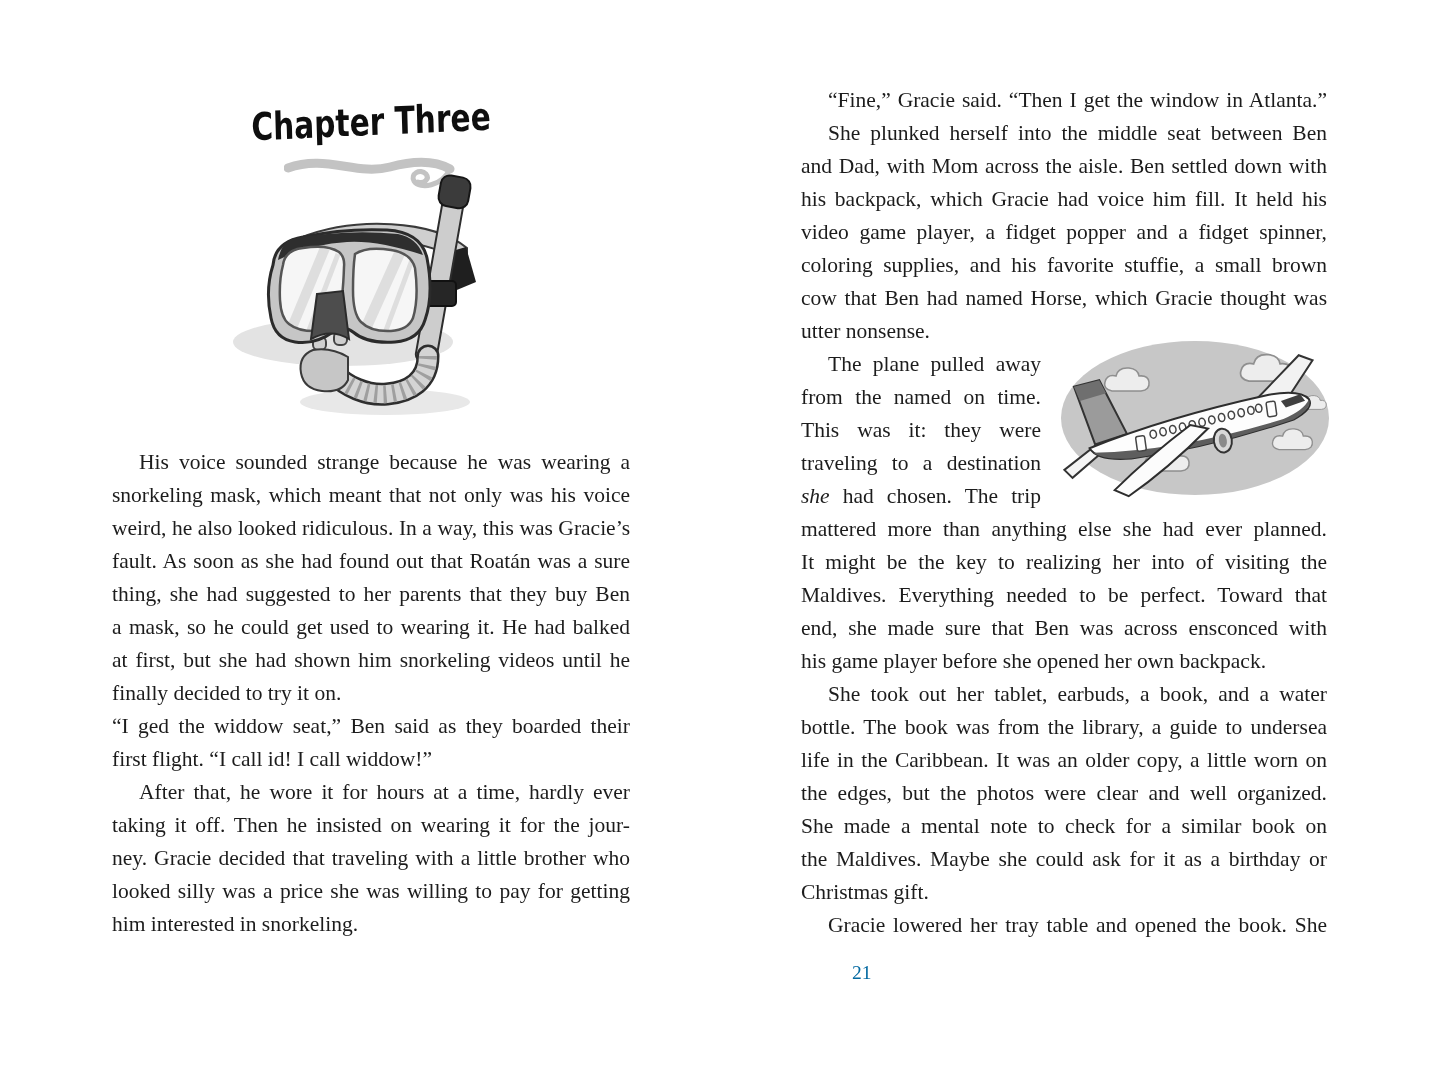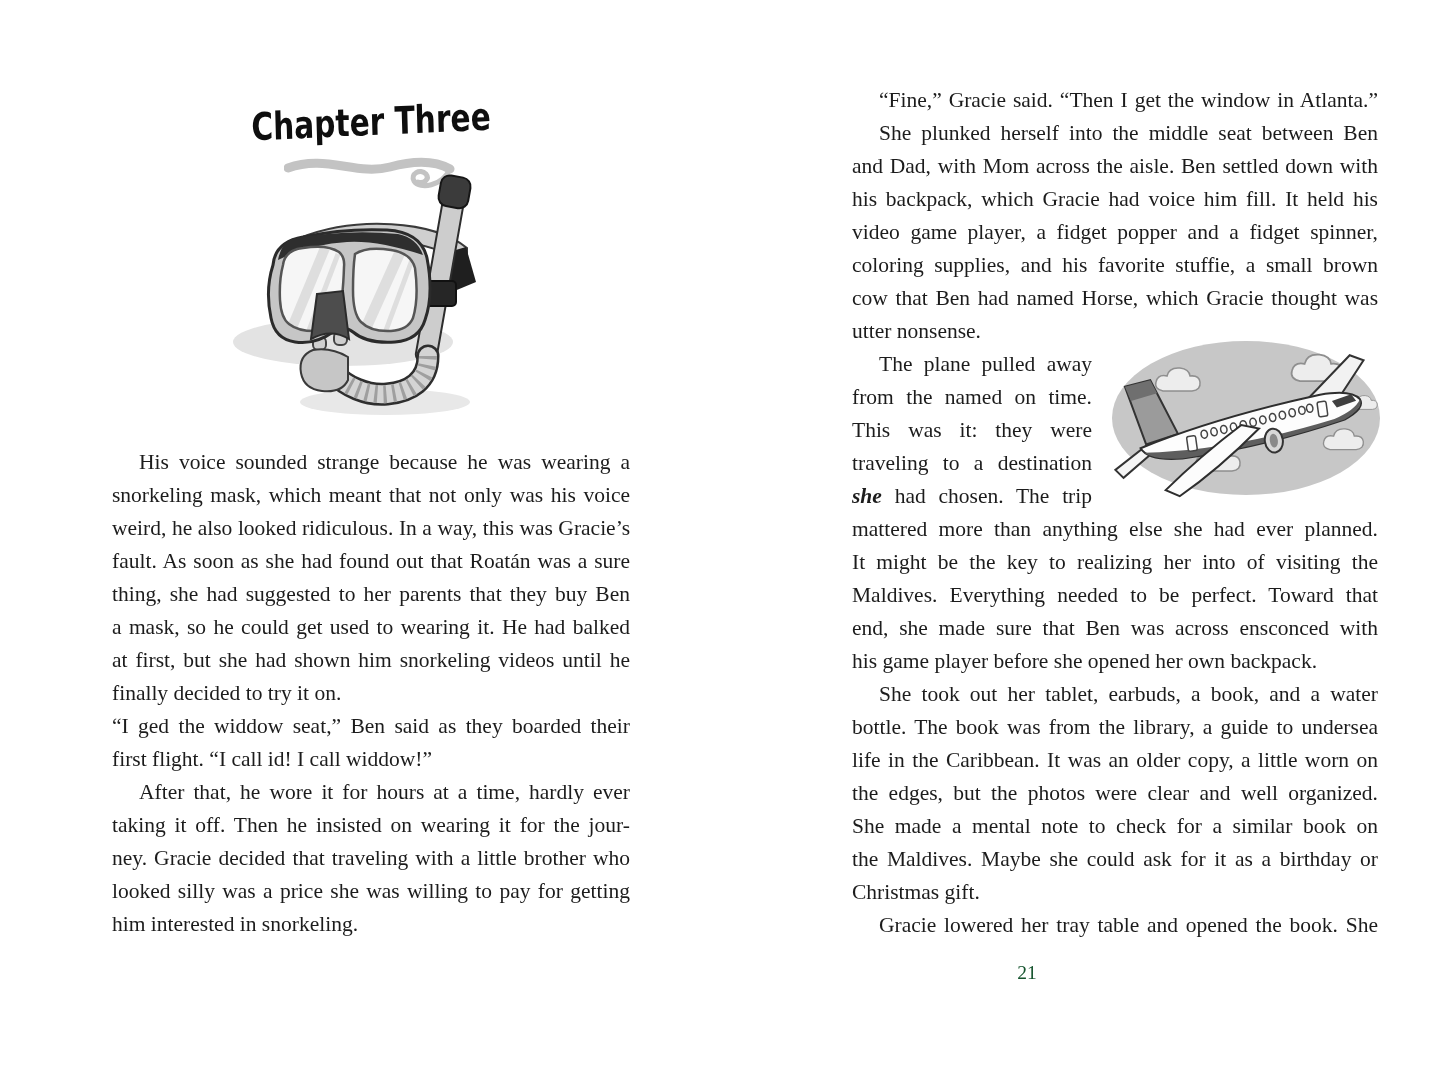--- a/index.html
+++ b/index.html
@@ -21,45 +21,45 @@
     color:#0e0e0e;
     letter-spacing:0px;
     transform:scaleX(.78) rotate(-2deg);
     transform-origin:50% 50%;
     white-space:nowrap;
   }
   .swoosh{position:absolute;left:284px;top:152px;width:176px;height:46px;}
   .mask-illo{position:absolute;left:195px;top:170px;width:380px;height:270px;}
   .text-col{position:absolute;font-size:21.5px;}
   .left-col{left:112px;top:446px;width:518px;}
-  .right-col{left:852px;top:84px;width:526px;}
+  .right-col{left:801px;top:84px;width:526px;}
   .line{
     height:33px;line-height:33px;
     white-space:nowrap;
     overflow:visible;
   }
   .line.just{
     white-space:normal;
     text-align:justify;
     text-align-last:justify;
     -moz-text-align-last:justify;
   }
   .line.indent{text-indent:27px;}
   .line.narrow{width:240px;}
   .para{margin:0;padding:0;}
-  i{font-style:italic;font-weight:bold;}
+  i{font-style:italic;}
   
   .plane-illo{
     position:absolute;
     top:253px;right:-6px;
     width:276px;height:164px;
   }
   .page-number{
-    position:absolute;left:764px;top:962px;width:526px;
-    text-align:center;font-size:19.5px;color:#14532d;
+    position:absolute;left:852px;top:962px;width:526px;
+    font-size:19.5px;color:#0369a1;
   }
 </style>
 </head>
 <body>
 
 <div class="spread">
 
   <div class="chapter-title">Chapter Three</div>
 
   <svg class="swoosh" viewBox="0 0 176 46">

